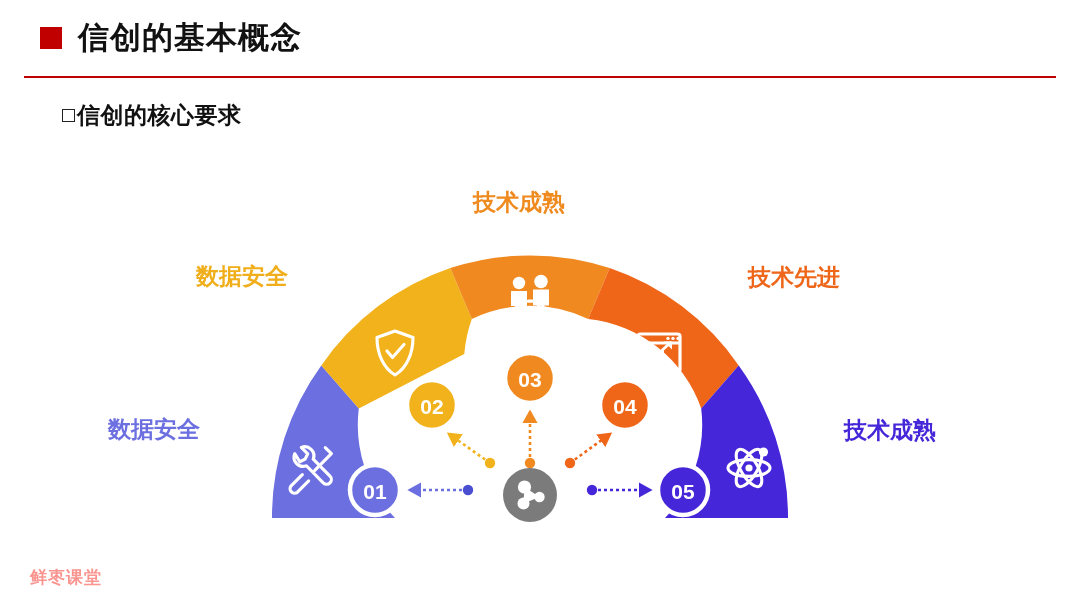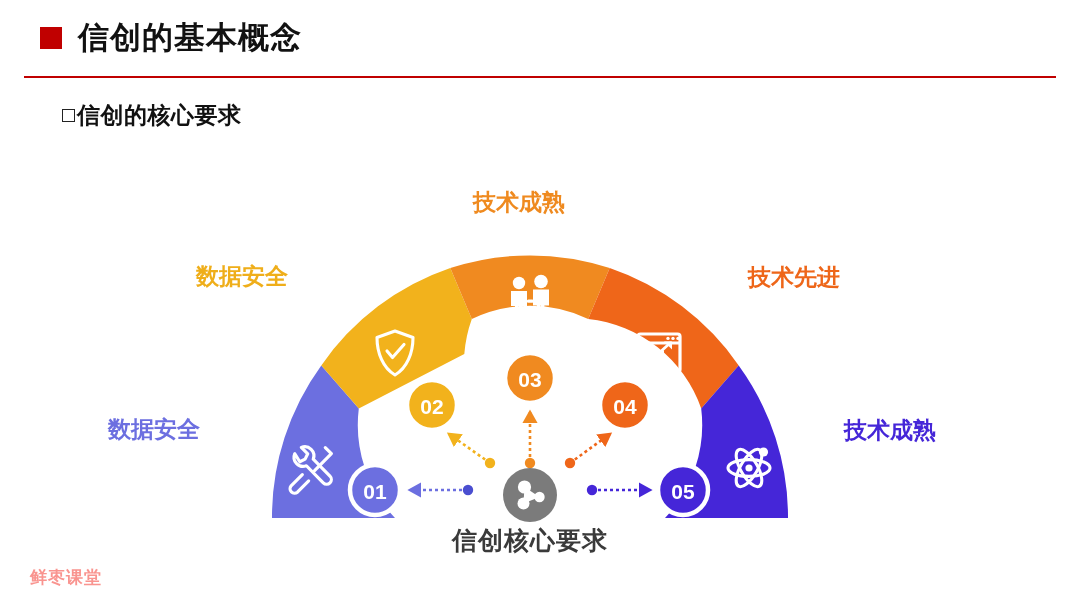--- a/index.html
+++ b/index.html
@@ -205,17 +205,16 @@
       </g>
     </svg>
   </div>
 
   <div class="olabel" id="lab-01" style="color:#6c6fe0">数据安全</div>
   <div class="olabel" id="lab-02" style="color:#efae1a">数据安全</div>
   <div class="olabel" id="lab-03" style="color:#ef8a1f">技术成熟</div>
   <div class="olabel" id="lab-04" style="color:#ee6619">技术先进</div>
   <div class="olabel" id="lab-05" style="color:#4526d8">技术成熟</div>
 
-  <div class="center-caption">信创核心要求</div>
 
   <div class="watermark">鲜枣课堂</div>
 
 </div>
 
 </body></html>

